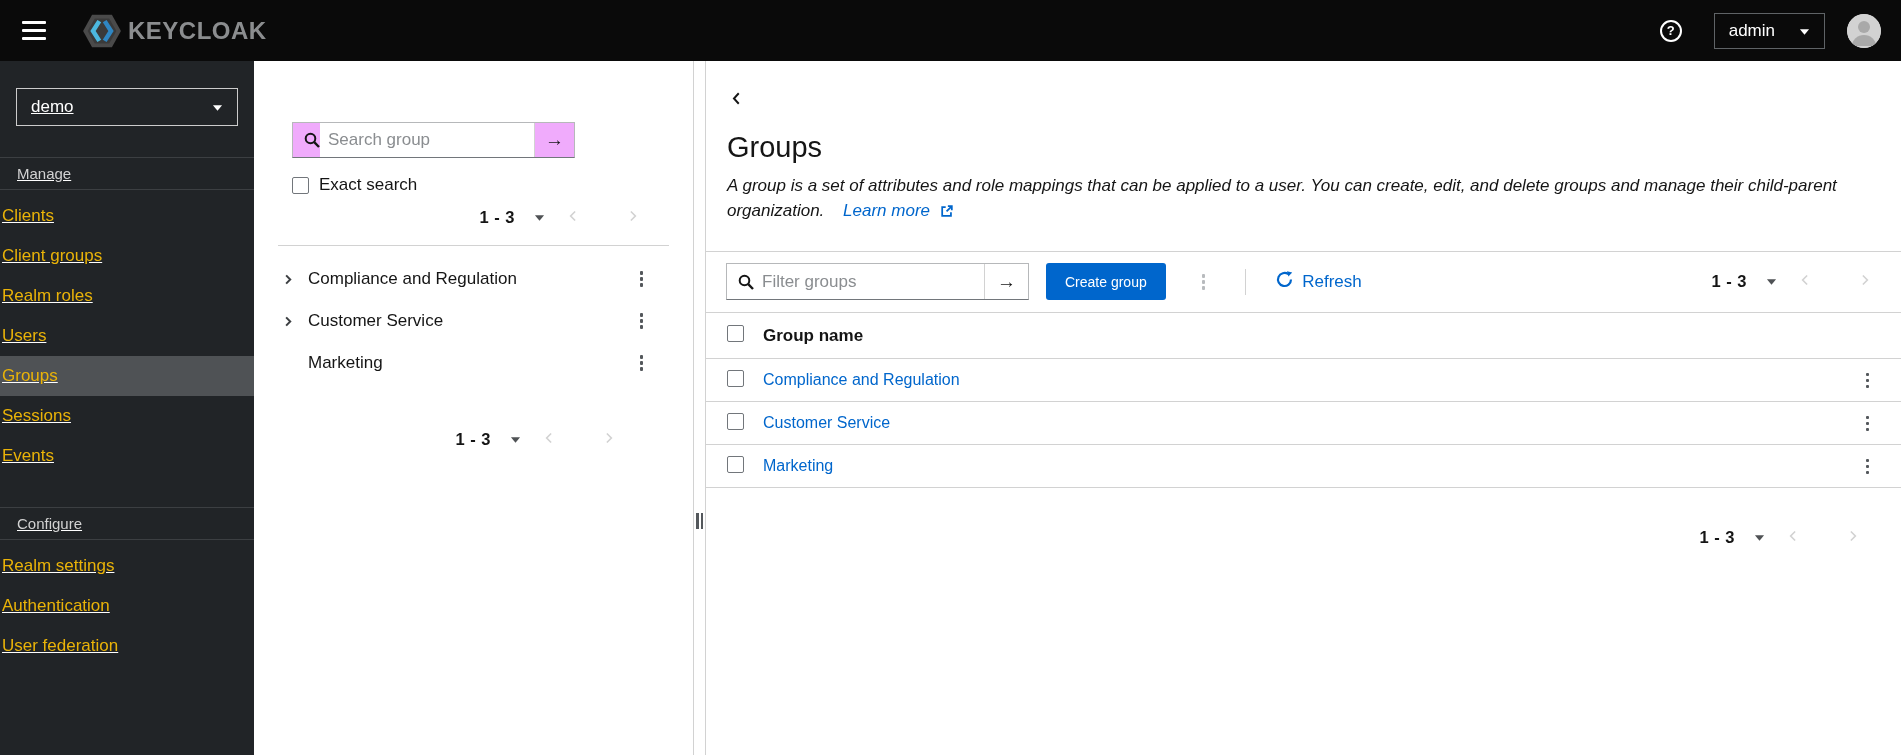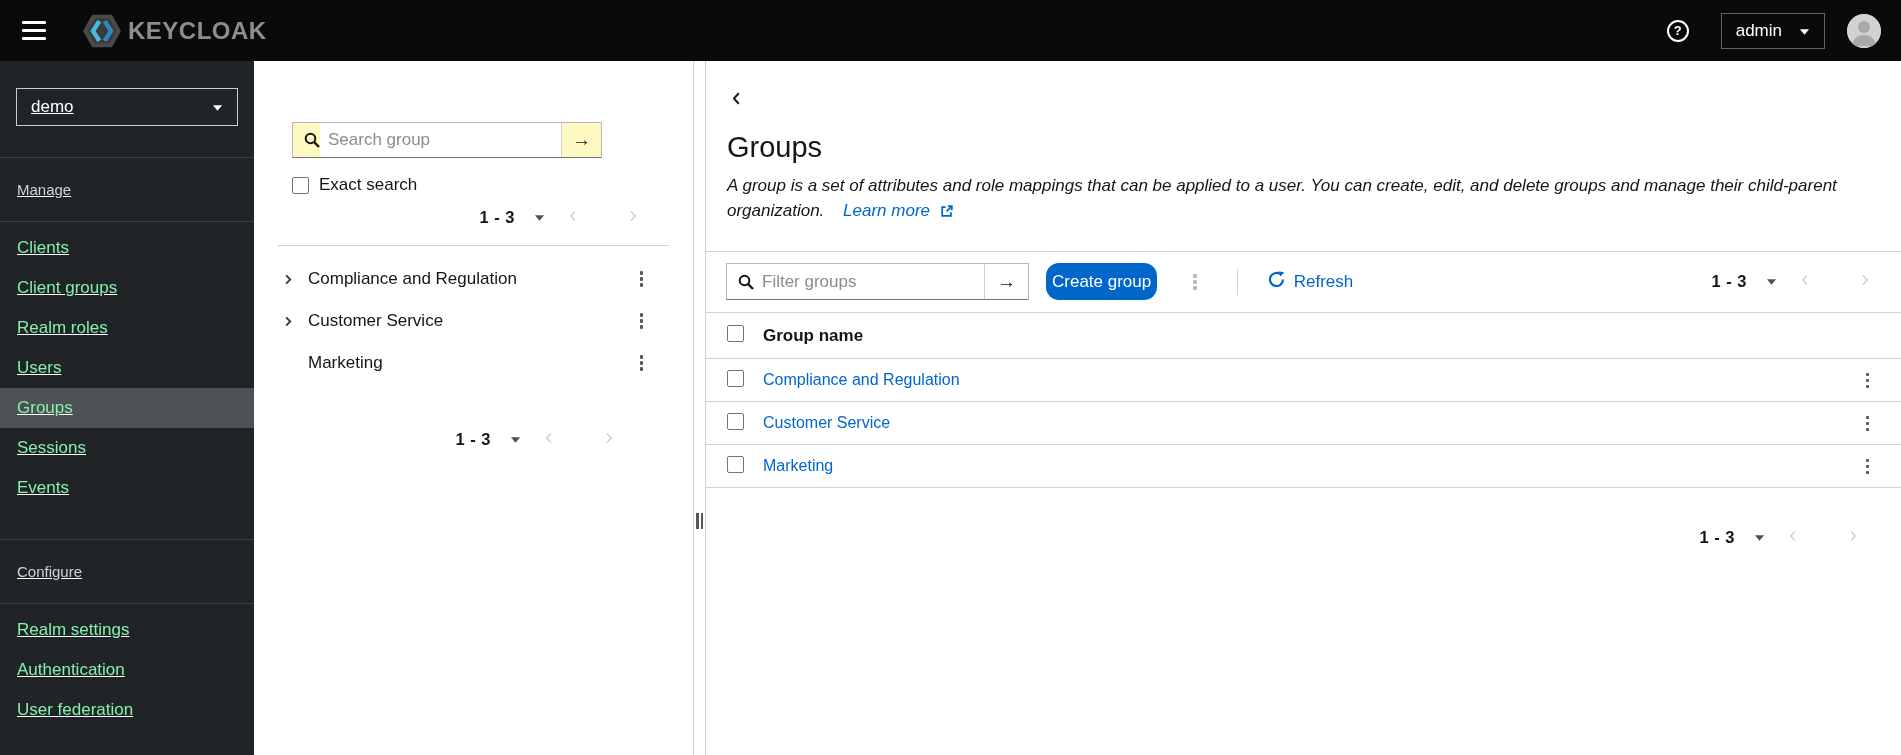--- a/index.html
+++ b/index.html
@@ -20,54 +20,54 @@
   .hamburger .bar { width: 24px; height: 3px; background: #fff; border-radius: 1px; }
   .brand { display: flex; align-items: center; gap: 6px; cursor: pointer; }
   .brand-text { font-size: 24px; font-weight: bold; color: #8b8d8f; letter-spacing: 0.5px; }
   .topbar-spacer { flex: 1; }
   .help-btn {
     width: 22px; height: 22px; border: 2px solid #fff; border-radius: 50%;
     color: #fff; font-size: 13px; font-weight: bold; line-height: 18px; text-align: center;
     margin-right: 32px; display: flex; align-items: center; justify-content: center;
   }
   .user-dd {
-    display: flex; align-items: center; gap: 17px; border: 1px solid #5f6366;
+    display: flex; align-items: center; gap: 24px; border: 1px solid #5f6366;
     color: #fff; font-size: 17px; padding: 7px 14px; margin-right: 22px; background: transparent;
   }
   .user-dd .caret { color: #fff; }
   .avatar { width: 34px; height: 34px; border-radius: 50%; background: #d2d2d2; overflow: hidden; cursor: pointer; display:flex; align-items:flex-end; justify-content:center; }
 
   
   .layout { display: flex; height: 694px; }
 
   
   .sidebar { width: 254px; background: #212427; color: #fff; flex: none; text-decoration: underline; }
   .realm-select {
     margin: 27px 16px 0 16px; height: 38px; border: 1px solid #cccccc;
     display: flex; align-items: center; justify-content: space-between;
     padding: 0 14px; font-size: 17px; color: #fff; cursor: pointer; background: transparent;
   }
   .realm-select .caret { color: #fff; font-size: 13px; }
   .nav-section { margin-top: 31px; }
   .nav-section-title {
     border-top: 1px solid #3c3f42; border-bottom: 1px solid #3c3f42;
-    padding: 23px 17px; font-size: 15px; color: #d2d2d2;
+    padding: 7px 17px; font-size: 15px; color: #d2d2d2;
   }
   .nav-items { padding-top: 6px; }
   .nav-item {
-    display: flex; align-items: center; height: 40px; padding: 0 17px;
-    font-size: 17px; color: #86efac; cursor: pointer;
+    display: flex; align-items: center; height: 40px; padding: 0 2px;
+    font-size: 17px; color: #eab308; cursor: pointer;
   }
   .nav-item.current { background: #4f5255; }
 
   
   .tree-panel { width: 440px; flex: none; background: #fff; border-right: 1px solid #d2d2d2; padding-top: 61px; }
   .search-form {
-    margin-left: 38px; width: 310px; height: 36px; display: flex; align-items: stretch;
-    border: 1px solid #b6b8ba; border-bottom-color: #72767b; background: #fef9c3;
+    margin-left: 38px; width: 283px; height: 36px; display: flex; align-items: stretch;
+    border: 1px solid #b6b8ba; border-bottom-color: #72767b; background: #f0abfc;
   }
   .search-form .sicon { display: flex; align-items: center; padding-left: 11px; }
   .search-form input {
     border: none; outline: none; flex: 1; font-size: 17px; padding: 0 8px;
     font-family: inherit; color: #151515; min-width: 0;
   }
   .search-form input::placeholder { color: #8a8d90; }
   .search-go { width: 40px; border-left: 1px solid #d2d2d2; font-size: 19px; display: flex; align-items: center; justify-content: center; }
 
   .exact-row { display: flex; align-items: center; gap: 10px; margin: 17px 0 0 38px; }
@@ -107,21 +107,21 @@
   .learn-more .ext-icon { margin-left: 5px; vertical-align: -2px; }
 
   .toolbar { display: flex; align-items: center; padding: 11px 16px 12px 20px; }
   .filter-form { width: 303px; height: 37px; display: flex; align-items: stretch; border: 1px solid #b6b8ba; border-bottom-color: #72767b; }
   .filter-form .sicon { display: flex; align-items: center; padding-left: 11px; }
   .filter-form input { border: none; outline: none; flex: 1; font-size: 17px; padding: 0 8px; font-family: inherit; color: #151515; min-width: 0; }
   .filter-form input::placeholder { color: #8a8d90; }
   .filter-go { width: 44px; border-left: 1px solid #d2d2d2; font-size: 19px; display: flex; align-items: center; justify-content: center; }
   .create-btn {
     margin-left: 17px; height: 37px; background: #0066cc; color: #fff;
-    font-size: 17px; padding: 0 6px; border-radius: 13px;
+    font-size: 14px; padding: 0 19px; border-radius: 3px;
   }
   .toolbar-kebab { margin-left: 30px; }
   .toolbar-kebab .dot { background: #b8bbbe; }
   .toolbar-sep { width: 1px; height: 26px; background: #d2d2d2; margin-left: 34px; }
   .refresh-btn { margin-left: 30px; display: flex; align-items: center; gap: 9px; color: #0066cc; font-size: 17px; }
   .toolbar-pager { flex: 1; padding-right: 0; }
 
   
   .groups-table { width: 100%; border-collapse: collapse; }
   .groups-table tr { border-top: 1px solid #d2d2d2; }

